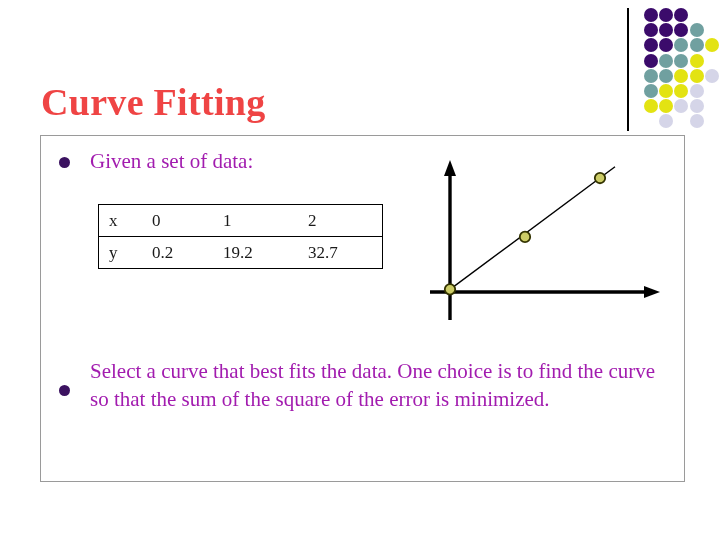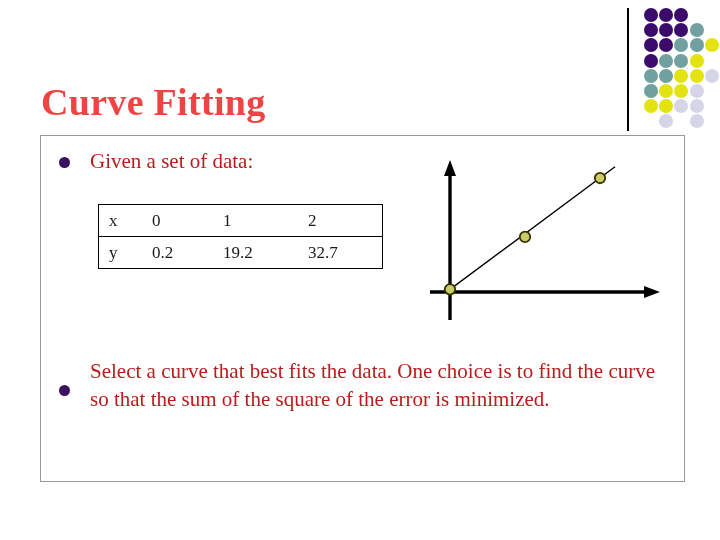--- a/index.html
+++ b/index.html
@@ -77,21 +77,21 @@
     width: 11px;
     height: 11px;
     border-radius: 50%;
     background: #3B1260;
     flex: 0 0 auto;
     margin-top: 9px;
     margin-right: 20px;
   }
   .bullet-text {
     font-size: 21px;
-    color: #b91c1c;
+    color: #a21caf;
     line-height: 1.33;
   }
   #bullet-1 { left: 18px; top: 12px; width: 420px; }
   #bullet-2 { left: 18px; top: 222px; width: 612px; align-items: center; }
 
   
   #data-table {
     position: absolute;
     left: 57px;
     top: 68px;

